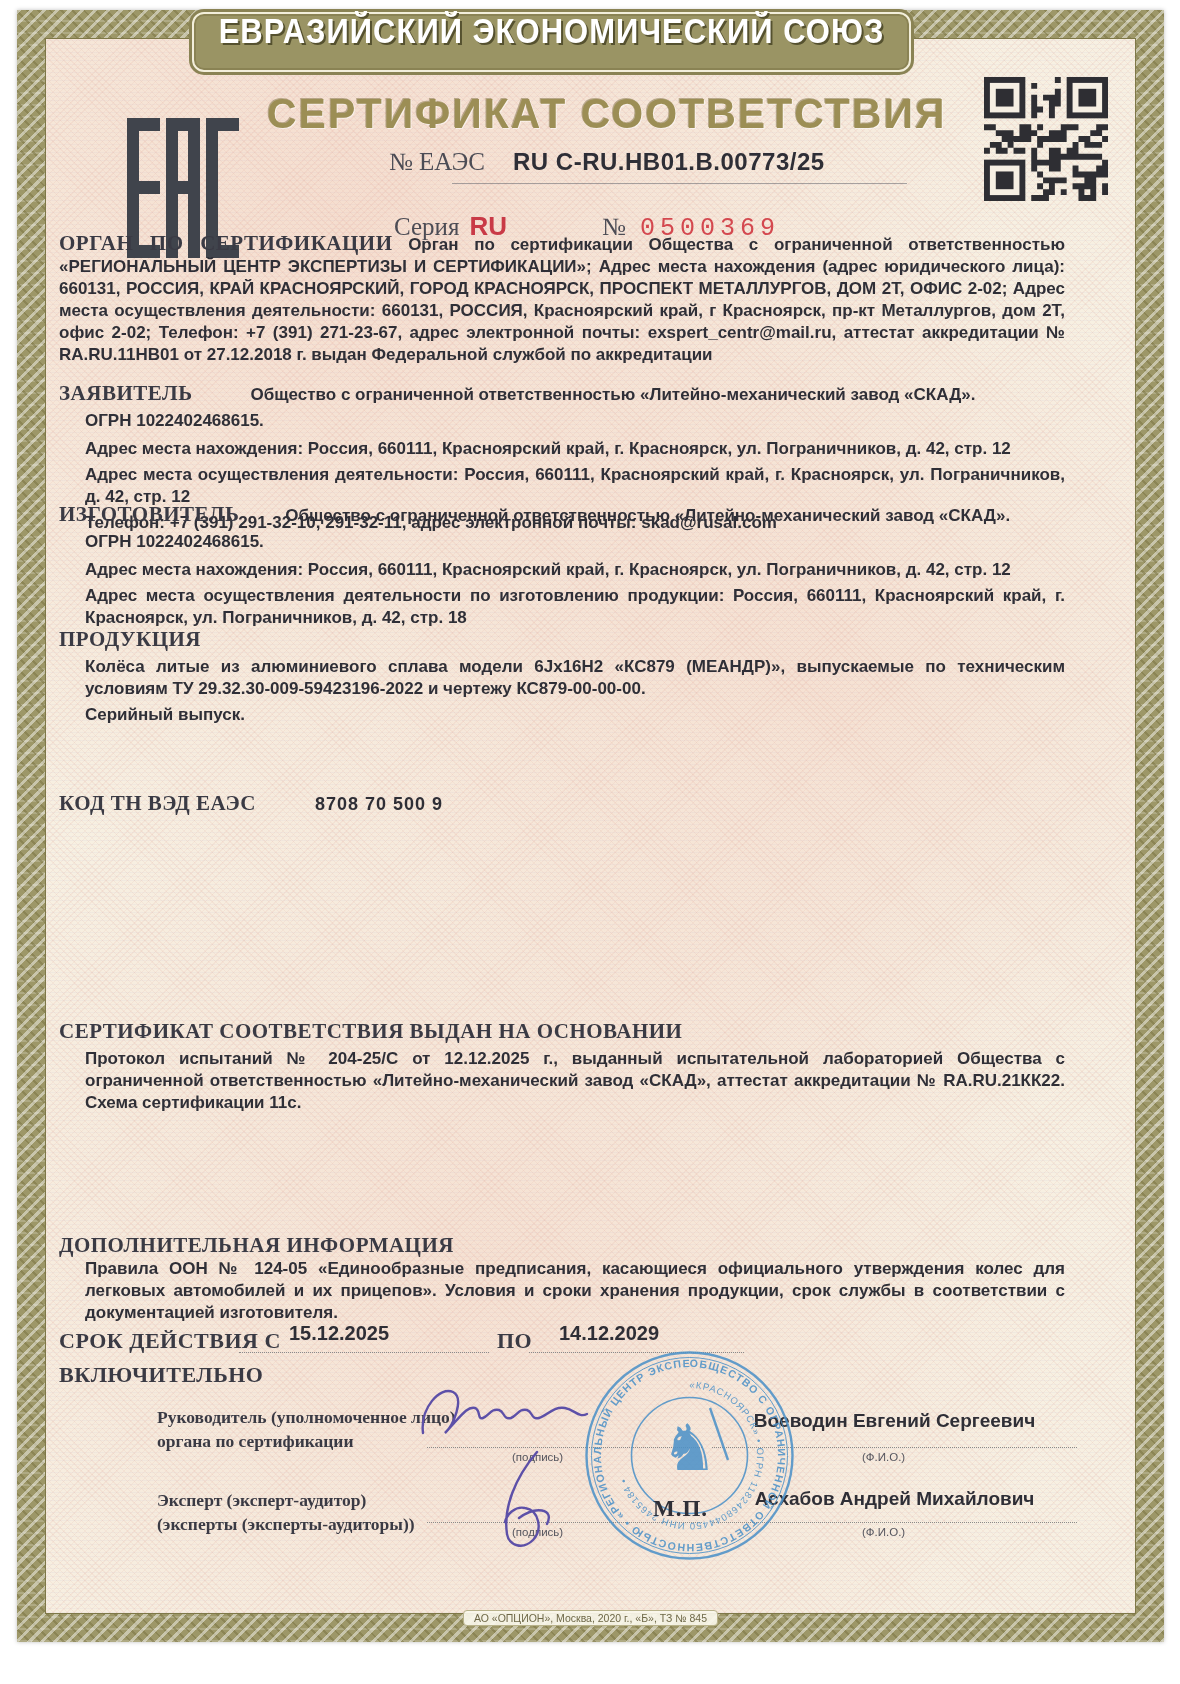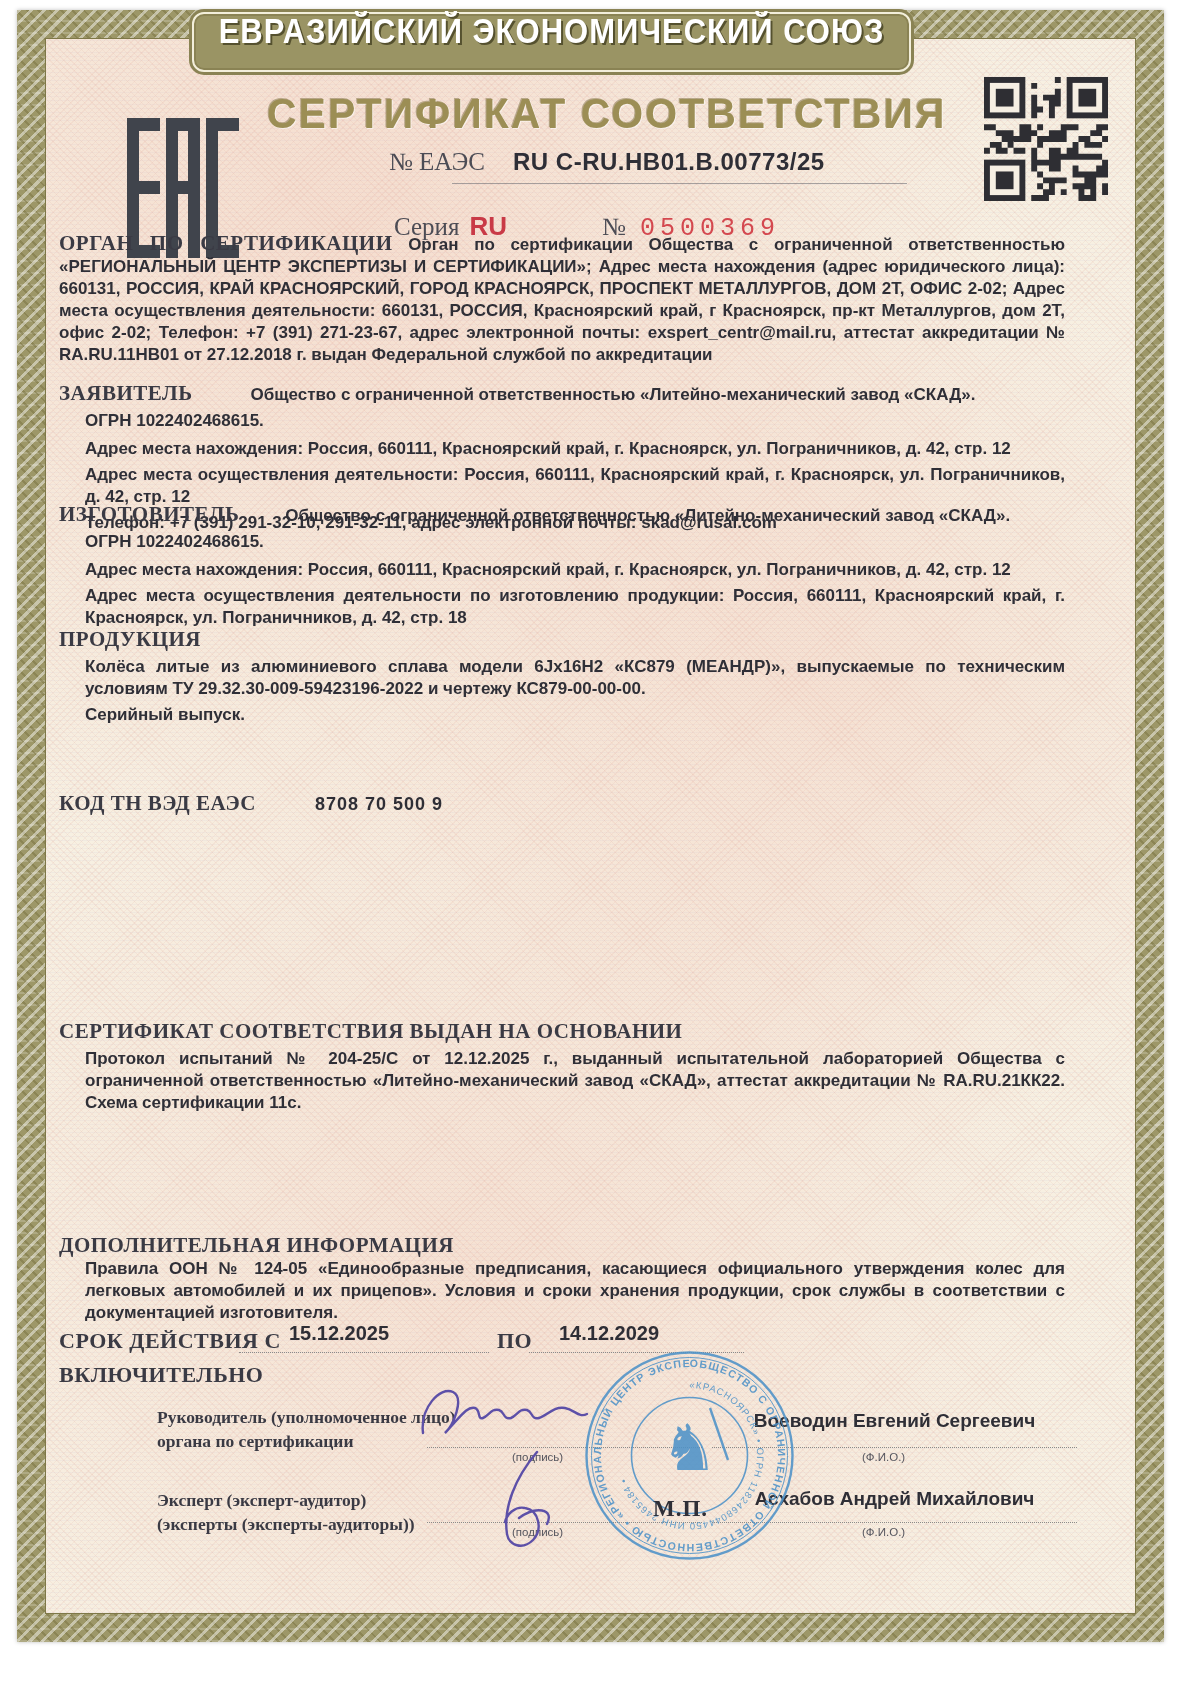--- a/index.html
+++ b/index.html
@@ -268,13 +268,16 @@
       </text>
       <text fill="#4e92c8" font-size="9.5" letter-spacing="1" font-family="Liberation Sans, sans-serif">
         <textPath href="#ring-in">«КРАСНОЯРСК» • ОГРН 1182468044450 ИНН 2465184 •</textPath>
       </text>
       <text x="107.5" y="122" text-anchor="middle" font-size="64" fill="#4e92c8">♞</text>
       <path d="M128,60 L146,112" stroke="#4e92c8" stroke-width="2.4"></path>
     </svg>
   </div>
   <div class="mp">М.П.</div>
 
+  <div class="imprint">
+    <span>АО «ОПЦИОН», Москва, 2020 г., «Б», ТЗ № 845</span>
+  </div>
 </div>
 
 </body></html>

